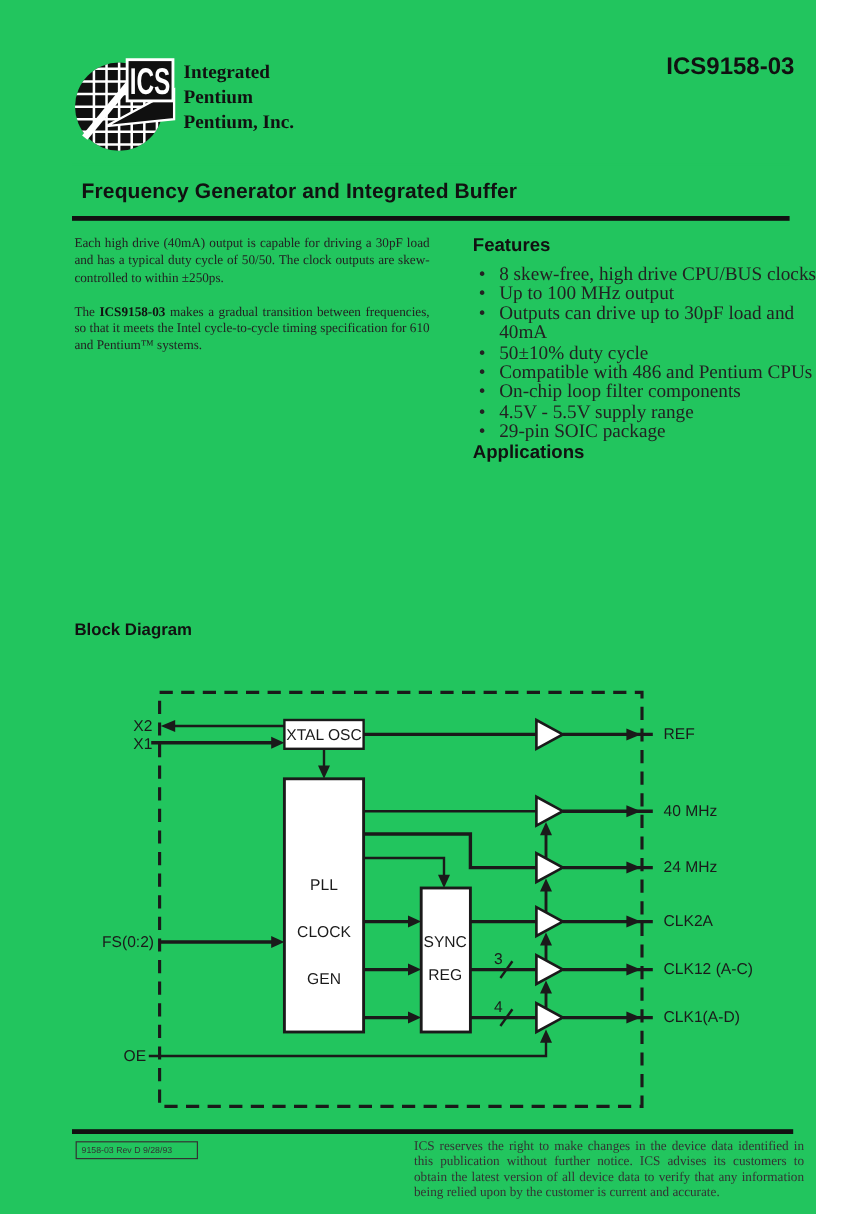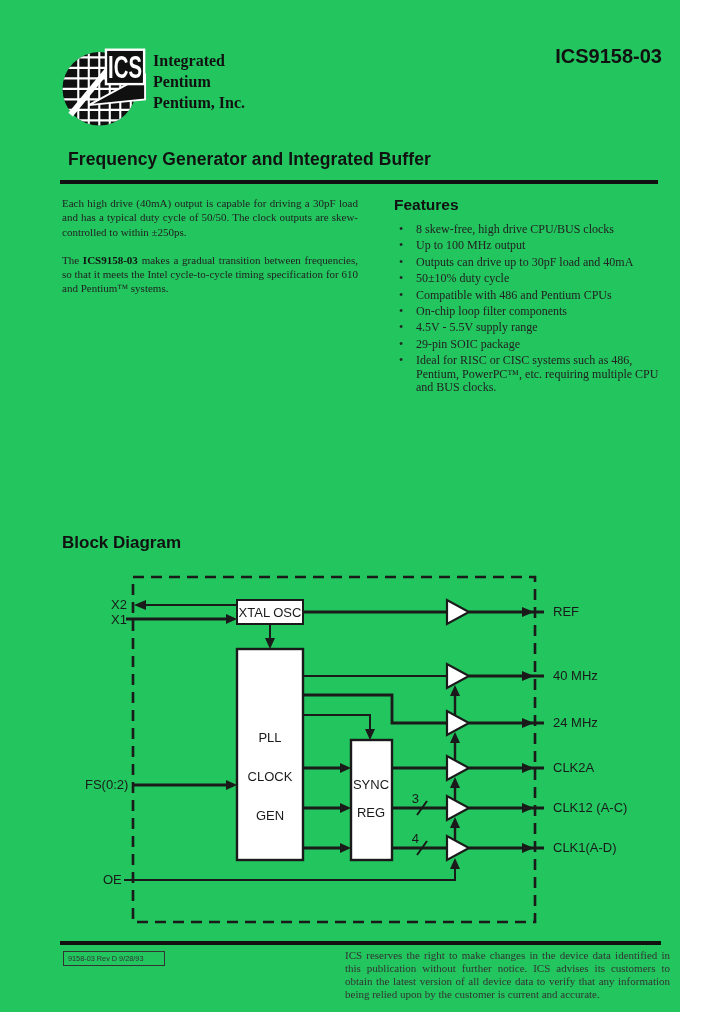--- a/index.html
+++ b/index.html
@@ -22,29 +22,29 @@
 
   
   .col{position:absolute;top:196px;}
   .col-left{left:62px;width:296px;}
   .col-right{left:360px;width:292px;margin-left:34px;}
   h2.sect{margin:0 0 7px 0;font-family:"Liberation Sans",sans-serif;
           font-size:15.5px;font-weight:bold;color:#111;}
   .col-left p{margin:0 0 14px 0;font-size:11px;line-height:1.3;text-align:justify;color:#222;}
   .col-left p strong{font-weight:bold;color:#111;}
 
-  ul.blist{list-style:none;margin:2px 0 0 0;padding:0;font-size:12px;color:#222;}
+  ul.blist{list-style:none;margin:2px 0 0 0;padding:0;font-size:16px;color:#222;}
   ul.blist li{position:relative;padding-left:22px;line-height:16.4px;}
   ul.blist li::before{content:"\2022";position:absolute;left:5px;top:0;}
   ul.blist.wrap li{line-height:13.5px;margin-bottom:2px;}
   .apps-head{margin-top:14px;}
 
   
-  .bd-head{position:absolute;left:62px;top:533px;margin:0;
-           font-family:"Liberation Sans",sans-serif;font-size:17px;font-weight:bold;color:#111;}
+  .bd-head{position:absolute;left:62px;top:516px;margin:0;
+           font-family:"Liberation Sans",sans-serif;font-size:14px;font-weight:bold;color:#111;}
   .bd{position:absolute;left:80px;top:570px;}
   .bd text{font-family:"Liberation Sans",sans-serif;font-size:13px;fill:#1a1a1a;}
 
   
   .foot-rule{position:absolute;left:60px;top:941px;width:601px;height:3.5px;background:#111;}
   .rev-box{position:absolute;left:63px;top:951px;width:96px;height:13px;
            border:1px solid #333;font-family:"Liberation Sans",sans-serif;
            font-size:7.3px;line-height:13px;padding-left:4px;color:#333;}
   .disclaimer{position:absolute;left:345px;top:949px;width:325px;
               font-size:11px;line-height:1.17;text-align:justify;color:#333;}
@@ -109,23 +109,21 @@
       <li>8 skew-free, high drive CPU/BUS clocks</li>
       <li>Up to 100 MHz output</li>
       <li>Outputs can drive up to 30pF load and 40mA</li>
       <li>50±10% duty cycle</li>
       <li>Compatible with 486 and Pentium CPUs</li>
       <li>On-chip loop filter components</li>
       <li>4.5V - 5.5V supply range</li>
       <li>29-pin SOIC package</li>
     </ul>
 
-    <ul class="blist wrap" style="width:280px">
-      <li>Ideal for RISC or CISC systems such as 486, Pentium, PowerPC™, etc. requiring multiple CPU and BUS clocks.</li>
-    </ul>
+    <h2 class="sect apps-head">Applications</h2>
   </section>
 
   <h2 class="bd-head">Block Diagram</h2>
 
   <svg class="bd" width="560" height="370" viewBox="0 0 560 370">
 
     <rect x="53" y="7" width="402" height="345" fill="none" stroke="#1a1a1a" stroke-width="2.6" stroke-dasharray="11,7"></rect>
 
     <g stroke="#1a1a1a" fill="none">
 

